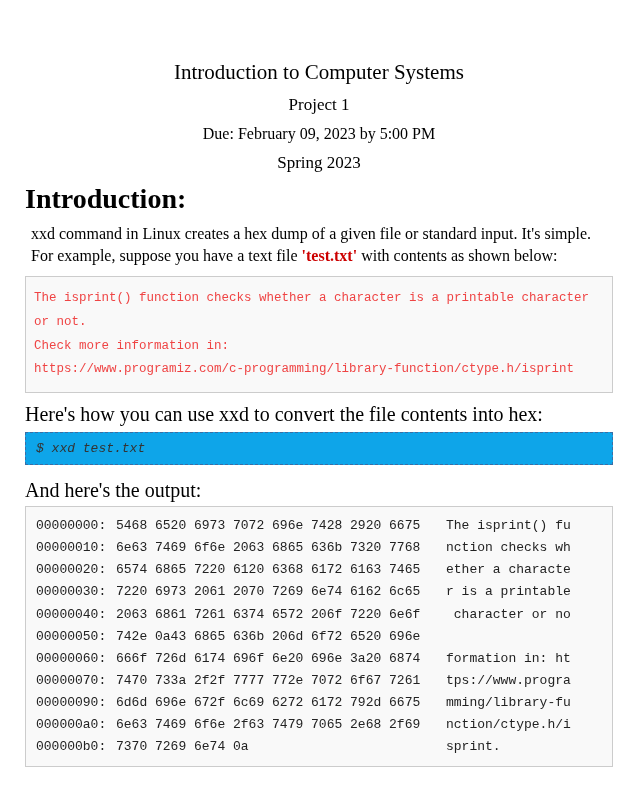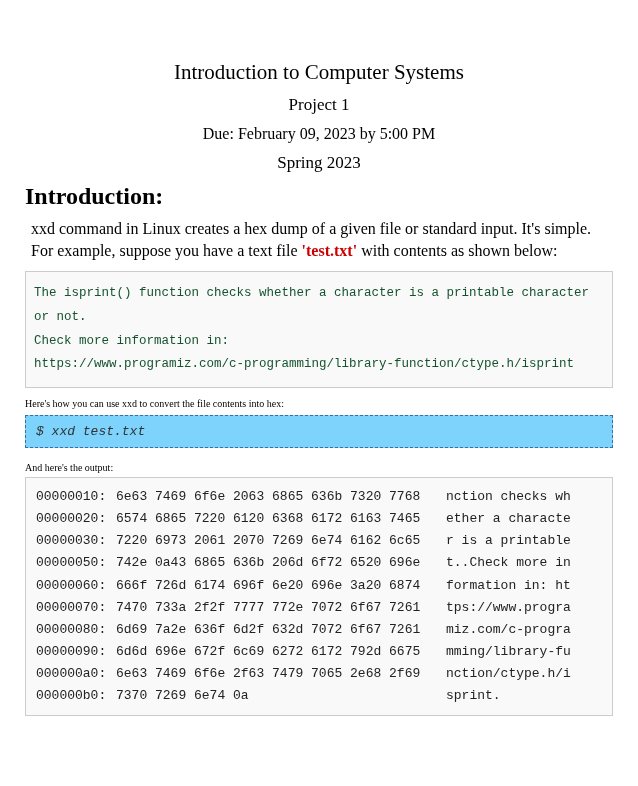--- a/index.html
+++ b/index.html
@@ -30,21 +30,21 @@
     }
     .due-date {
       font-size: 16px;
       margin-bottom: 10px;
     }
     .semester {
       font-size: 17px;
       margin-bottom: 10px;
     }
     .section-heading {
-      font-size: 24px;
+      font-size: 28px;
       font-weight: bold;
       margin-bottom: 8px;
     }
     .paragraph {
       font-size: 16px;
       line-height: 1.35;
       margin-bottom: 10px;
       margin-left: 6px;
     }
     .paragraph .filename {
@@ -53,25 +53,25 @@
     }
     .code-block {
       border: 1px solid #cccccc;
       background: #f9f9f9;
       font-family: "Courier New", Courier, monospace;
       font-size: 12.5px;
       padding: 10px 8px;
       line-height: 1.9;
       white-space: pre-wrap;
       margin-bottom: 10px;
-      color: #14532d;
+      color: #ef4444;
     }
     .command-block {
       border: 1px dashed #3a6ea5;
-      background: #7dd3fc;
+      background: #0ea5e9;
       font-family: "Courier New", Courier, monospace;
       font-size: 13px;
       font-style: italic;
       padding: 8px 10px;
       color: #333;
       margin-bottom: 14px;
       margin-top: 6px;
     }
     .output-block {
       border: 1px solid #cccccc;
@@ -91,21 +91,21 @@
       width: 80px;
     }
     .output-hex {
       display: inline-block;
       width: 330px;
     }
     .output-ascii {
       display: inline-block;
     }
     .convert-text {
-      font-size: 10px;
+      font-size: 20px;
       margin-bottom: 4px;
       margin-top: 4px;
     }
   </style>
 </head>
 <body>
 
 <div class="header">
   <div class="course-title">Introduction to Computer Systems</div>
   <div class="project-title">Project 1</div>
@@ -123,23 +123,24 @@
 Check more information in:
 https://www.programiz.com/c-programming/library-function/ctype.h/isprint</div>
 
 <div class="convert-text">Here's how you can use xxd to convert the file contents into hex:</div>
 
 <div class="command-block">$ xxd test.txt</div>
 
 <div class="convert-text">And here's the output:</div>
 
 <div class="output-block" id="output-container">
+    <div class="output-row"><span class="output-addr">00000000:</span><span class="output-hex">5468 6520 6973 7072 696e 7428 2920 6675</span><span class="output-ascii">The isprint() fu</span></div>
     <div class="output-row"><span class="output-addr">00000010:</span><span class="output-hex">6e63 7469 6f6e 2063 6865 636b 7320 7768</span><span class="output-ascii">nction checks wh</span></div>
     <div class="output-row"><span class="output-addr">00000020:</span><span class="output-hex">6574 6865 7220 6120 6368 6172 6163 7465</span><span class="output-ascii">ether a characte</span></div>
     <div class="output-row"><span class="output-addr">00000030:</span><span class="output-hex">7220 6973 2061 2070 7269 6e74 6162 6c65</span><span class="output-ascii">r is a printable</span></div>
-    <div class="output-row"><span class="output-addr">00000050:</span><span class="output-hex">742e 0a43 6865 636b 206d 6f72 6520 696e</span><span class="output-ascii">t..Check more in</span></div>
+    <div class="output-row"><span class="output-addr">00000040:</span><span class="output-hex">2063 6861 7261 6374 6572 206f 7220 6e6f</span><span class="output-ascii"> character or no</span></div>
+    <div class="output-row"><span class="output-addr">00000050:</span><span class="output-hex">742e 0a43 6865 636b 206d 6f72 6520 696e</span></div>
     <div class="output-row"><span class="output-addr">00000060:</span><span class="output-hex">666f 726d 6174 696f 6e20 696e 3a20 6874</span><span class="output-ascii">formation in: ht</span></div>
     <div class="output-row"><span class="output-addr">00000070:</span><span class="output-hex">7470 733a 2f2f 7777 772e 7072 6f67 7261</span><span class="output-ascii">tps://www.progra</span></div>
-    <div class="output-row"><span class="output-addr">00000080:</span><span class="output-hex">6d69 7a2e 636f 6d2f 632d 7072 6f67 7261</span><span class="output-ascii">miz.com/c-progra</span></div>
     <div class="output-row"><span class="output-addr">00000090:</span><span class="output-hex">6d6d 696e 672f 6c69 6272 6172 792d 6675</span><span class="output-ascii">mming/library-fu</span></div>
     <div class="output-row"><span class="output-addr">000000a0:</span><span class="output-hex">6e63 7469 6f6e 2f63 7479 7065 2e68 2f69</span><span class="output-ascii">nction/ctype.h/i</span></div>
     <div class="output-row"><span class="output-addr">000000b0:</span><span class="output-hex">7370 7269 6e74 0a</span><span class="output-ascii">sprint.</span></div>
   </div>
 
 </body></html>

